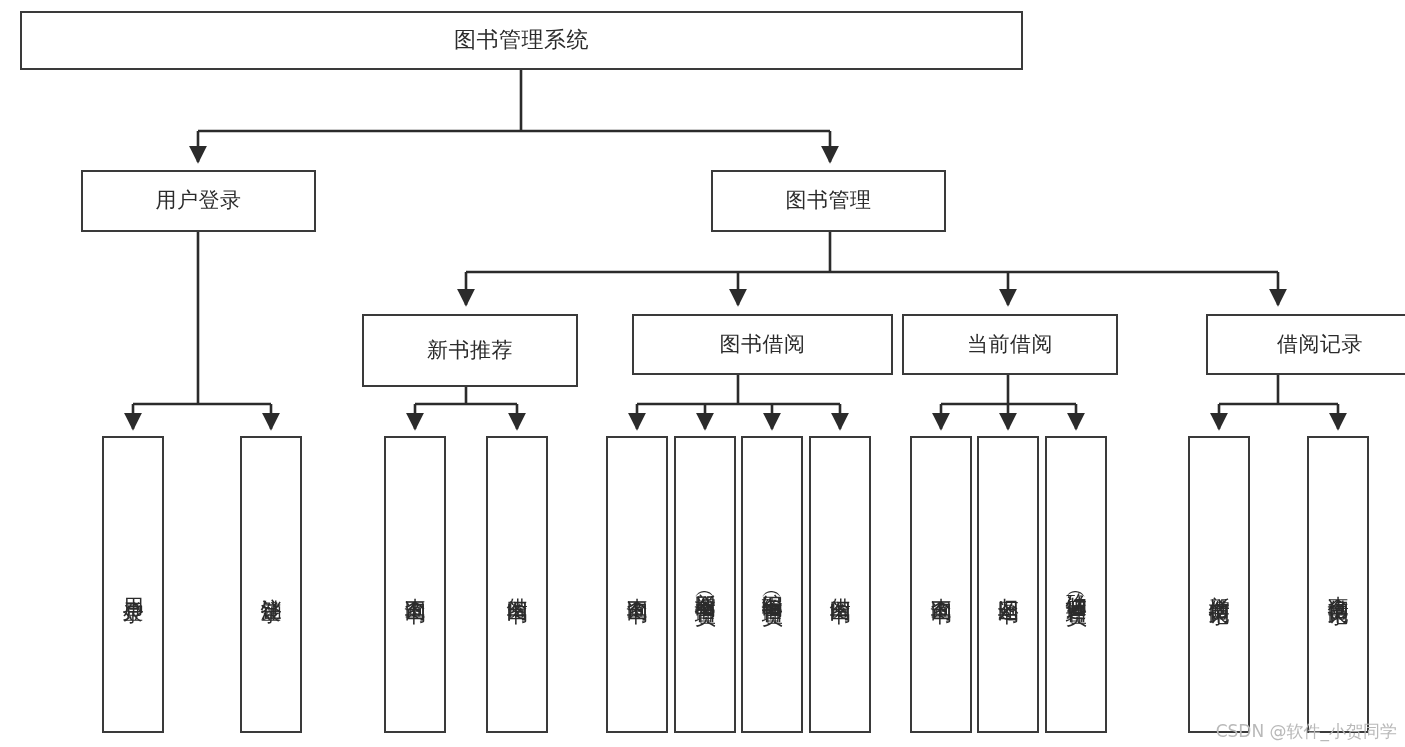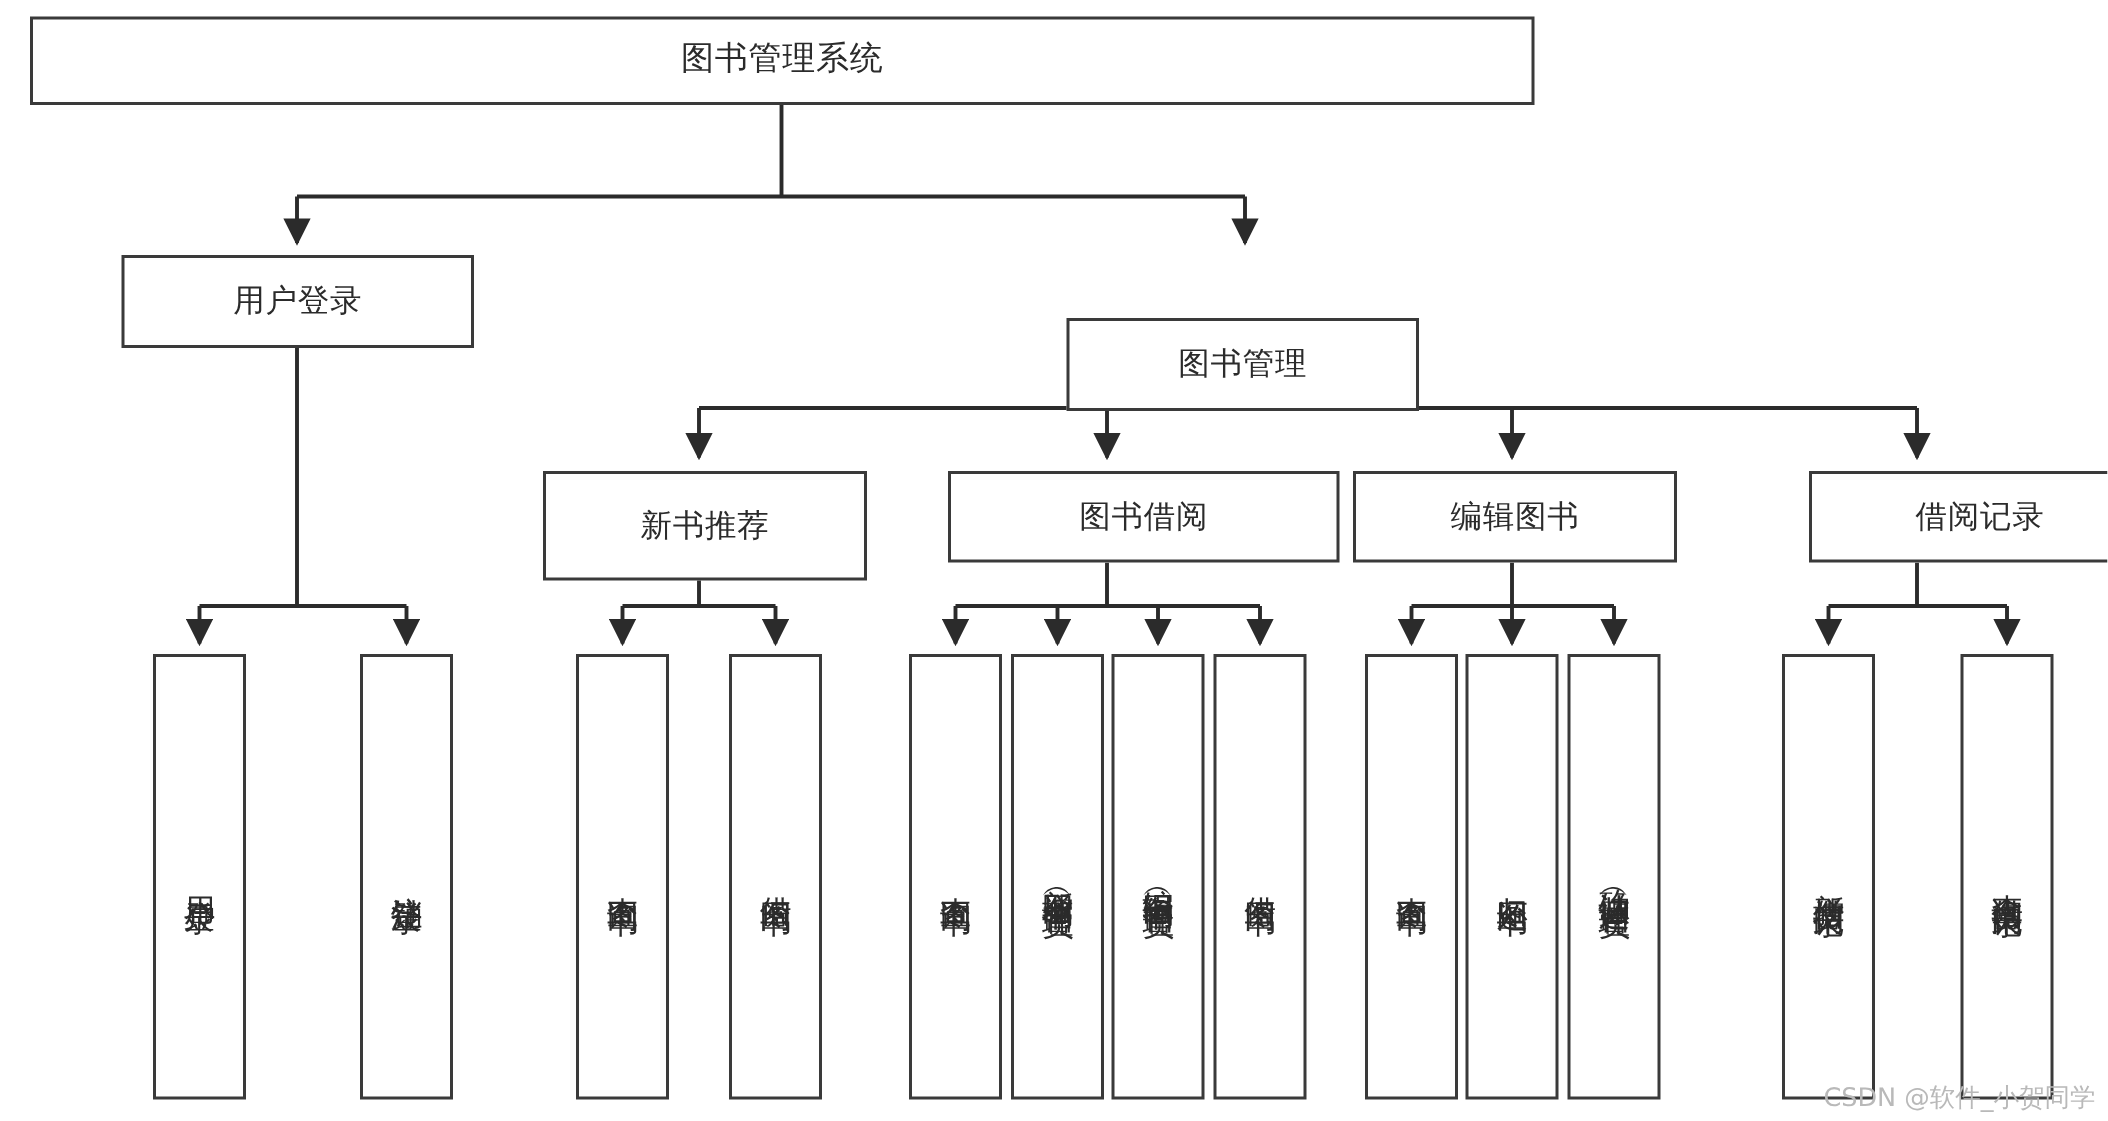--- a/index.html
+++ b/index.html
@@ -125,32 +125,32 @@
     </g>
   </svg>
 
   <div class="node h root" style="left:20px; top:11px; width:1003px; height:59px;">
     <span>图书管理系统</span>
   </div>
 
   <div class="node h" style="left:81px; top:170px; width:235px; height:62px;">
     <span>用户登录</span>
   </div>
-  <div class="node h" style="left:711px; top:170px; width:235px; height:62px;margin-top:42px;">
+  <div class="node h" style="left:711px; top:170px; width:235px; height:62px;">
     <span>图书管理</span>
   </div>
 
   <div class="node h" style="left:362px; top:314px; width:216px; height:73px;">
     <span>新书推荐</span>
   </div>
   <div class="node h" style="left:632px; top:314px; width:261px; height:61px;">
     <span>图书借阅</span>
   </div>
   <div class="node h" style="left:902px; top:314px; width:216px; height:61px;">
-    <span>编辑图书</span>
+    <span>当前借阅</span>
   </div>
   <div class="node h" style="left:1172px; top:314px; width:228px; height:61px;margin-left:34px;">
     <span>借阅记录</span>
   </div>
 
   <div class="node v" style="left:102px; top:436px; width:62px; height:297px;">
     <span class="vtext">用户登录</span>
   </div>
   <div class="node v" style="left:240px; top:436px; width:62px; height:297px;">
     <span class="vtext">注销登录</span>

